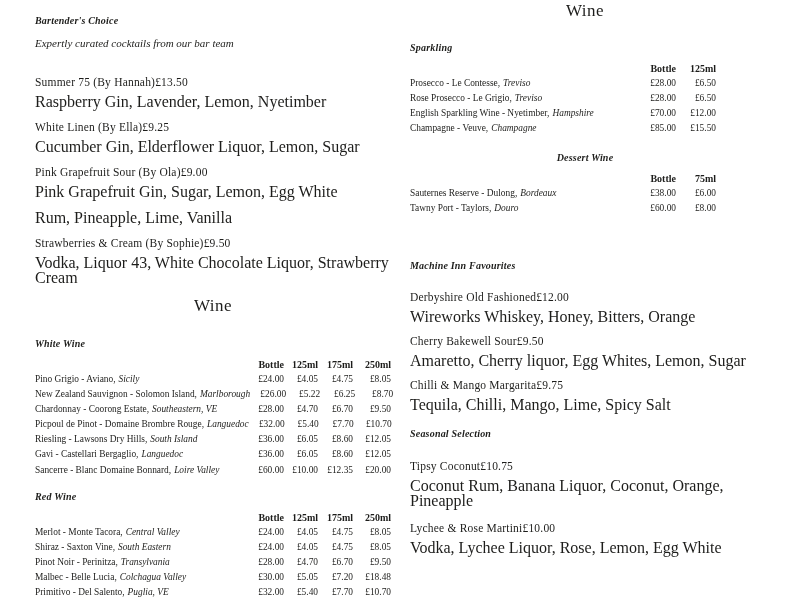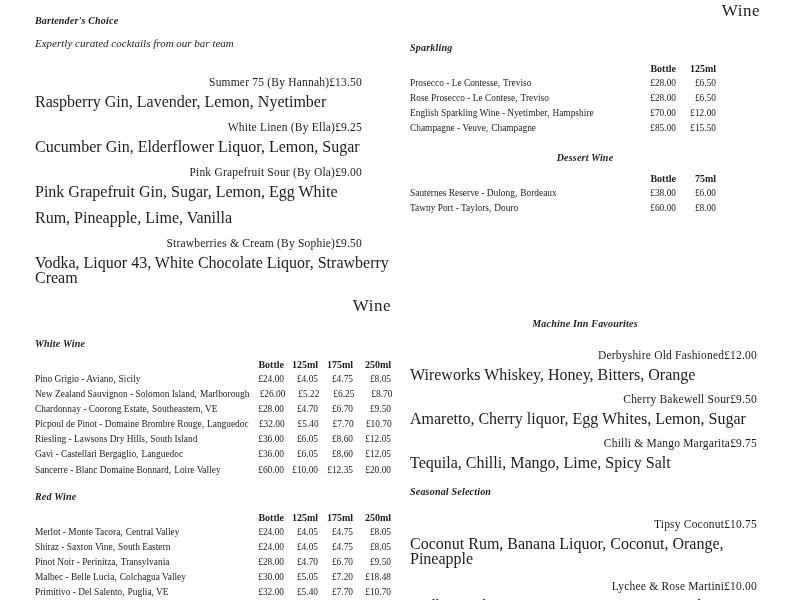--- a/index.html
+++ b/index.html
@@ -8,44 +8,44 @@
     width: 800px; height: 600px;
     background: #ffffff;
     color: #1d1d1b;
     font-family: "Liberation Serif", "DejaVu Serif", serif;
     position: relative;
     overflow: hidden;
   }
   .col-left  { position: absolute; left: 35px;  top: 13px; width: 356px; }
   .col-right { position: absolute; left: 410px; top: 1px;  width: 350px; }
 
-  .big-heading { font-size: 17px; text-align: right; letter-spacing: .5px; line-height: 20px; }
+  .big-heading { font-size: 17px; text-align: center; letter-spacing: .5px; line-height: 20px; }
   .section-title { font-style: italic; font-weight: bold; font-size: 10px; letter-spacing: .2px; line-height: 16px; }
 
   .bc-subtitle { font-style: italic; font-size: 11px; margin-top: 7px; line-height: 14px; }
 
   .cocktail-list { margin-top: 25px; }
   .cocktail { margin-bottom: 11px; }
-  .crow { display: flex; justify-content: flex-end; align-items: baseline;
+  .crow { display: flex; justify-content: flex-start; align-items: baseline;
           font-size: 11.5px; line-height: 15px; letter-spacing: .2px; width: 327px; }
   .cings { font-size: 16px; line-height: 15px; margin-top: 4px; }
 
   .left-wine-heading { margin: 11px 0 20px; }
   .right-wine-heading { margin: 0 0 19px; }
 
   .wgrid { display: grid; grid-template-columns: 1fr 36px 34px 35px 38px; align-items: baseline; }
   .sgrid { display: grid; grid-template-columns: 1fr 40px 40px; align-items: baseline; margin-right: 44px; }
   .whead { font-weight: bold; font-size: 10px; line-height: 15px; margin-top: 5px; }
   .wrow  { font-size: 9.4px; line-height: 15.1px; white-space: nowrap; }
   .wcol  { text-align: right; }
-  .wregion { margin-left: 3px; }
+  .wregion { margin-left: 3px; font-style: italic; }
   .red-block { margin-top: 11px; }
 
   .dessert-title { margin-top: 14px; text-align: center; }
-  .fav-title { margin-top: 99px; text-align: center; }
+  .fav-title { margin-top: 41px; }
   .fav-list { margin-top: 16px; }
   .fav { margin-bottom: 10px; }
   .fav .crow { width: 347px; }
   .seasonal-title { margin-top: 14px; }
   .seasonal-list { margin-top: 17px; }
   .seasonal-list .fav { margin-bottom: 13px; }
 </style>
 </head>
 <body>
 
@@ -204,21 +204,21 @@
     <div class="wname"></div>
     <div class="wcol">Bottle</div>
     <div class="wcol">125ml</div>
   </div>
   <div class="sgrid wrow">
     <div class="wname"><span>Prosecco - Le Contesse,</span><span class="wregion">Treviso</span></div>
     <div class="wcol">£28.00</div>
     <div class="wcol">£6.50</div>
   </div>
   <div class="sgrid wrow">
-    <div class="wname"><span>Rose Prosecco - Le Contese,</span><span class="wregion">Treviso</span></div>
+    <div class="wname"><span>Rose Prosecco - Le Grigio,</span><span class="wregion">Treviso</span></div>
     <div class="wcol">£28.00</div>
     <div class="wcol">£6.50</div>
   </div>
   <div class="sgrid wrow">
     <div class="wname"><span>English Sparkling Wine - Nyetimber,</span><span class="wregion">Hampshire</span></div>
     <div class="wcol">£70.00</div>
     <div class="wcol">£12.00</div>
   </div>
   <div class="sgrid wrow">
     <div class="wname"><span>Champagne - Veuve,</span><span class="wregion">Champagne</span></div>

